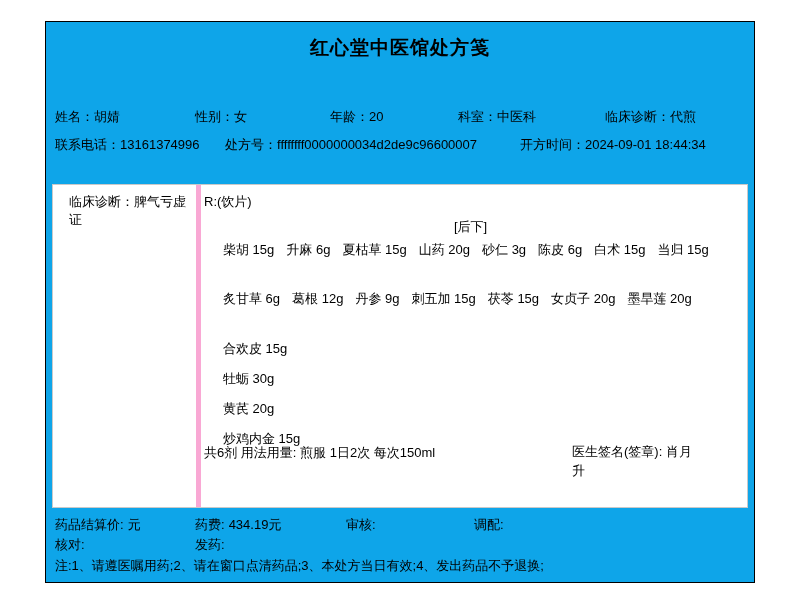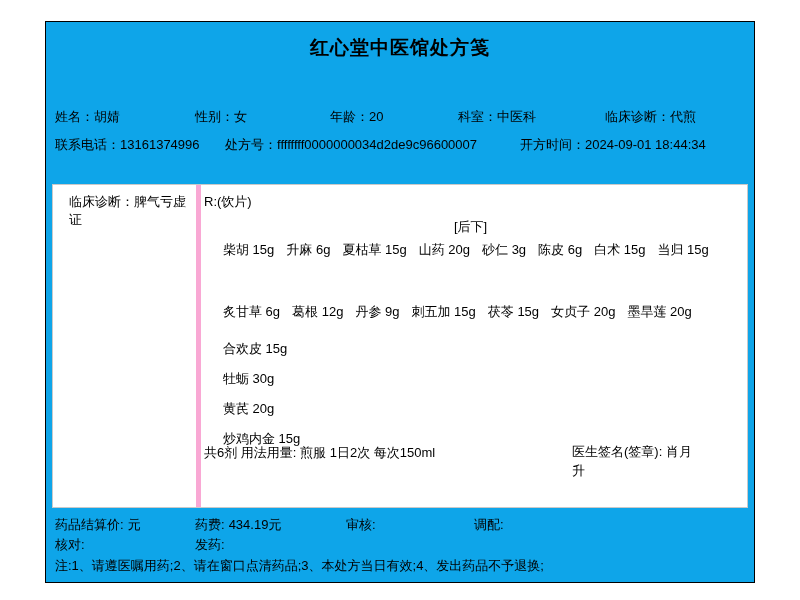--- a/index.html
+++ b/index.html
@@ -31,21 +31,21 @@
     line-height:18px;
   }
   .rx-cell { position:absolute; left:141px; top:0; right:0; bottom:0; }
   .rx-header { position:absolute; top:8px; left:10px; }
   .special-note { position:absolute; top:33px; left:0; width:100%; text-align:center; }
   .herb-row {
     position:absolute; left:10px; right:6px; display:flex; gap:12px;
     flex-wrap:nowrap; white-space:nowrap;margin-left:19px;
   }
   .herb-row.r0 { top:56px; }
-  .herb-row.r1 { top:118px; }
+  .herb-row.r1 { top:105px; }
   .herb-row.r2 { top:155px;flex-direction:column; }
   .dosage-block { position:absolute; top:257px; left:10px; width:360px; line-height:21px; }
   .doctor-sign { position:absolute; top:257px; left:378px; width:130px; line-height:19px; }
   
   .footer-row { position:absolute; left:0; width:100%; height:16px; }
   .fr1 { top:494px; }
   .fr2 { top:514px;text-align:center; }
   .note-row { position:absolute; top:535px; left:9px; right:6px; white-space:nowrap; }
   .lbl, .val { display:inline; }
   .gap4 { margin-left:4px; }

